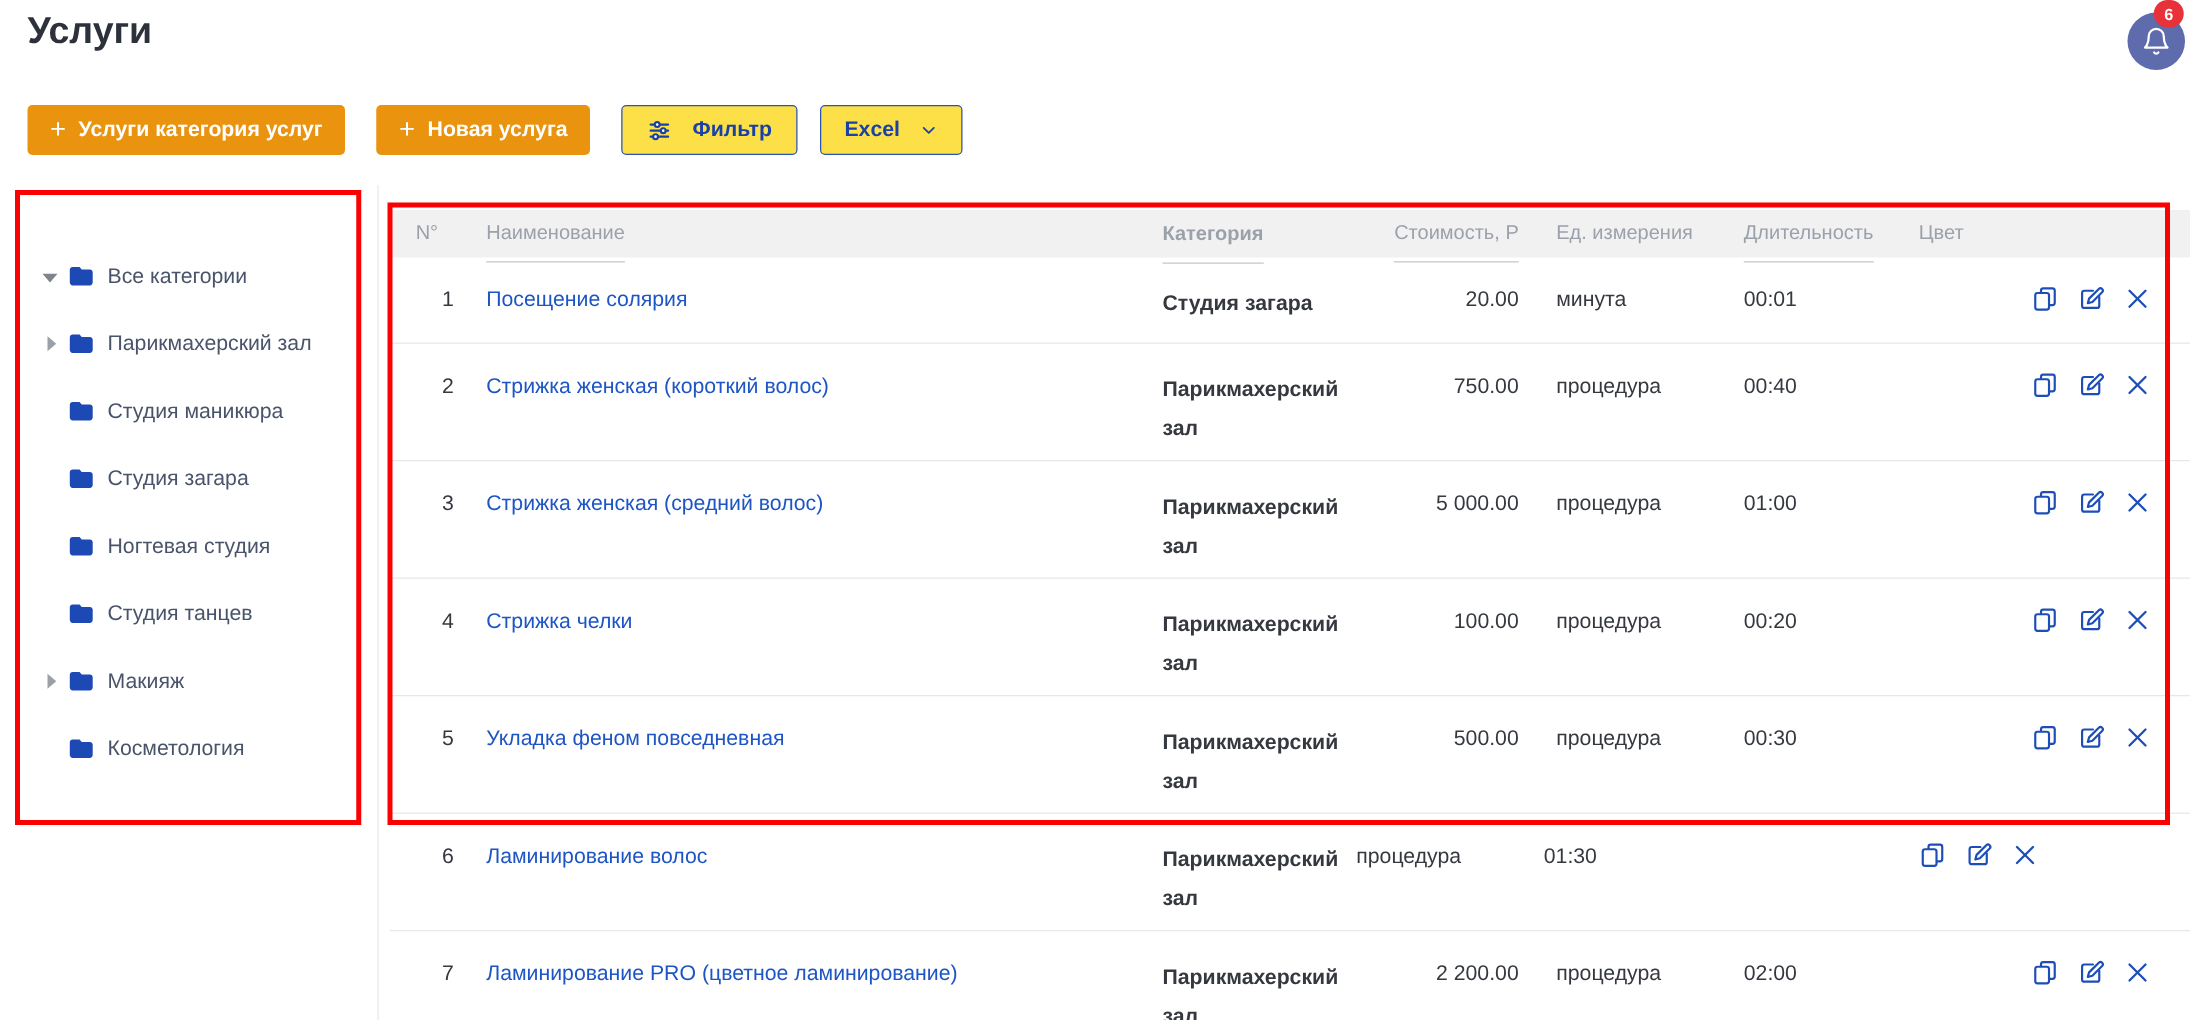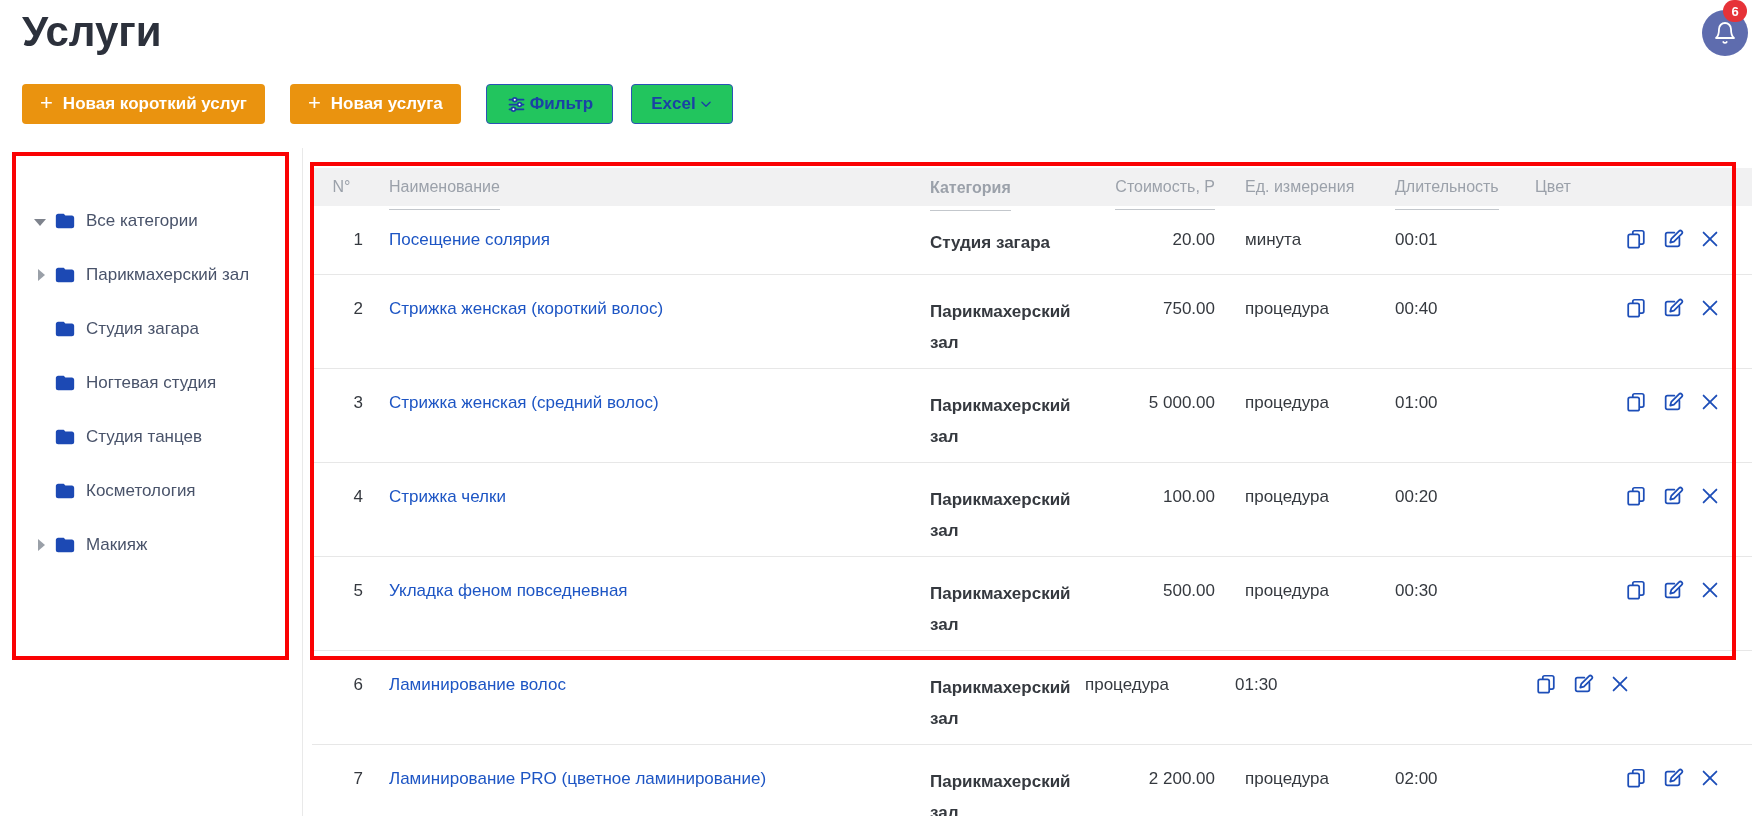--- a/index.html
+++ b/index.html
@@ -1,33 +1,33 @@
 <!DOCTYPE html>
 <html lang="ru"><head>
 <meta charset="utf-8">
 <style>
   * { box-sizing: border-box; margin: 0; padding: 0; }
   html,body { background:#fff; }
   body { font-family: "Liberation Sans", sans-serif; }
   .page { position:relative; width:1752px; height:816px; background:#fff; overflow:hidden; }
 
   
-  .page-title { position:absolute; left:22px; top:8px; font-size:42px; font-weight:700; color:#2c313c; }
+  .page-title { position:absolute; left:22px; top:8px; font-size:30px; font-weight:700; color:#2c313c; }
   .bell-btn { position:absolute; left:1702px; top:10px; width:46px; height:46px; border-radius:50%;
               background:#5e6cae; border:none; display:flex; align-items:center; justify-content:center; cursor:pointer; }
   .badge { position:absolute; left:1723px; top:0px; min-width:24px; height:22px; border-radius:11px;
            background:#e63238; color:#fff; font-size:13px; font-weight:700; display:flex;
            align-items:center; justify-content:center; z-index:5; }
 
   
   .toolbar { position:absolute; left:22px; top:84px; display:flex; align-items:center; }
   .btn { height:40px; border-radius:4px; font-size:17px; font-weight:700; display:flex; align-items:center; cursor:pointer; }
   .btn-orange { background:#ea930f; color:#fff; border:none; padding:0 18px; margin-right:25px; }
   .btn-orange .plus { font-size:22px; font-weight:400; margin-right:10px; line-height:1; position:relative; top:-1px; }
-  .btn-outline { background:#22c55e; border:1.5px solid #2b53b5; color:#1a41a5; padding:0 19px; margin-right:18px; gap:3px; }
+  .btn-outline { background:#fde047; border:1.5px solid #2b53b5; color:#1a41a5; padding:0 19px; margin-right:18px; gap:16px; }
   .btn-outline svg { display:block; }
 
   
   .tree { position:absolute; left:34px; top:194px; width:240px; }
   .tree-item { height:54px; display:flex; align-items:center; cursor:pointer; }
   .arrow { width:14px; height:14px; flex:0 0 14px; position:relative; margin-right:6px; }
   .arrow.down::after { content:""; position:absolute; top:5px; left:0; border-left:6px solid transparent;
                        border-right:6px solid transparent; border-top:7px solid #7e838d; }
   .arrow.right::after { content:""; position:absolute; top:1px; left:4px; border-top:6px solid transparent;
                         border-bottom:6px solid transparent; border-left:7px solid #9aa0a8; }
@@ -74,21 +74,21 @@
     <svg width="24" height="24" viewBox="0 0 24 24" fill="none" stroke="#ffffff" stroke-width="1.8" stroke-linecap="round" stroke-linejoin="round">
       <path d="M18 8a6 6 0 0 0-12 0c0 7-3 9-3 9h18s-3-2-3-9"></path>
       <path d="M13.7 21a2 2 0 0 1-3.4 0"></path>
     </svg>
   </button>
   <span class="badge">6</span>
 
   <div class="toolbar">
     <button class="btn btn-orange">
       <span class="plus">+</span>
-      <span>Новая короткий услуг</span>
+      <span>Услуги категория услуг</span>
     </button>
     <button class="btn btn-orange">
       <span class="plus">+</span>
       <span>Новая услуга</span>
     </button>
     <button class="btn btn-outline">
       <svg width="21" height="21" viewBox="0 0 24 24" fill="none" stroke="#1a41a5" stroke-width="2" stroke-linecap="round">
         <line x1="4" y1="6.5" x2="20" y2="6.5"></line>
           <circle cx="10" cy="6.5" r="2.2" fill="#fff"></circle>
         <line x1="4" y1="12" x2="20" y2="12"></line>
@@ -125,20 +125,29 @@
     </span>
     <span class="tree-label">Парикмахерский зал</span>
   </div>
       <div class="tree-item">
     <span class="arrow"></span>
     <span class="folder">
       <svg width="22" height="22" viewBox="0 0 24 24" fill="#1c49b4">
         <path d="M10.2 4H4.5C3.1 4 2 5.1 2 6.5v11C2 18.9 3.1 20 4.5 20h15c1.4 0 2.5-1.1 2.5-2.5v-9C22 7.1 20.9 6 19.5 6h-7.1l-1.5-1.6C10.6 4.1 10.4 4 10.2 4z"></path>
       </svg>
     </span>
+    <span class="tree-label">Студия маникюра</span>
+  </div>
+      <div class="tree-item">
+    <span class="arrow"></span>
+    <span class="folder">
+      <svg width="22" height="22" viewBox="0 0 24 24" fill="#1c49b4">
+        <path d="M10.2 4H4.5C3.1 4 2 5.1 2 6.5v11C2 18.9 3.1 20 4.5 20h15c1.4 0 2.5-1.1 2.5-2.5v-9C22 7.1 20.9 6 19.5 6h-7.1l-1.5-1.6C10.6 4.1 10.4 4 10.2 4z"></path>
+      </svg>
+    </span>
     <span class="tree-label">Студия загара</span>
   </div>
       <div class="tree-item">
     <span class="arrow"></span>
     <span class="folder">
       <svg width="22" height="22" viewBox="0 0 24 24" fill="#1c49b4">
         <path d="M10.2 4H4.5C3.1 4 2 5.1 2 6.5v11C2 18.9 3.1 20 4.5 20h15c1.4 0 2.5-1.1 2.5-2.5v-9C22 7.1 20.9 6 19.5 6h-7.1l-1.5-1.6C10.6 4.1 10.4 4 10.2 4z"></path>
       </svg>
     </span>
     <span class="tree-label">Ногтевая студия</span>
@@ -146,36 +155,36 @@
       <div class="tree-item">
     <span class="arrow"></span>
     <span class="folder">
       <svg width="22" height="22" viewBox="0 0 24 24" fill="#1c49b4">
         <path d="M10.2 4H4.5C3.1 4 2 5.1 2 6.5v11C2 18.9 3.1 20 4.5 20h15c1.4 0 2.5-1.1 2.5-2.5v-9C22 7.1 20.9 6 19.5 6h-7.1l-1.5-1.6C10.6 4.1 10.4 4 10.2 4z"></path>
       </svg>
     </span>
     <span class="tree-label">Студия танцев</span>
   </div>
       <div class="tree-item">
+    <span class="arrow right"></span>
+    <span class="folder">
+      <svg width="22" height="22" viewBox="0 0 24 24" fill="#1c49b4">
+        <path d="M10.2 4H4.5C3.1 4 2 5.1 2 6.5v11C2 18.9 3.1 20 4.5 20h15c1.4 0 2.5-1.1 2.5-2.5v-9C22 7.1 20.9 6 19.5 6h-7.1l-1.5-1.6C10.6 4.1 10.4 4 10.2 4z"></path>
+      </svg>
+    </span>
+    <span class="tree-label">Макияж</span>
+  </div>
+      <div class="tree-item">
     <span class="arrow"></span>
     <span class="folder">
       <svg width="22" height="22" viewBox="0 0 24 24" fill="#1c49b4">
         <path d="M10.2 4H4.5C3.1 4 2 5.1 2 6.5v11C2 18.9 3.1 20 4.5 20h15c1.4 0 2.5-1.1 2.5-2.5v-9C22 7.1 20.9 6 19.5 6h-7.1l-1.5-1.6C10.6 4.1 10.4 4 10.2 4z"></path>
       </svg>
     </span>
     <span class="tree-label">Косметология</span>
-  </div>
-      <div class="tree-item">
-    <span class="arrow right"></span>
-    <span class="folder">
-      <svg width="22" height="22" viewBox="0 0 24 24" fill="#1c49b4">
-        <path d="M10.2 4H4.5C3.1 4 2 5.1 2 6.5v11C2 18.9 3.1 20 4.5 20h15c1.4 0 2.5-1.1 2.5-2.5v-9C22 7.1 20.9 6 19.5 6h-7.1l-1.5-1.6C10.6 4.1 10.4 4 10.2 4z"></path>
-      </svg>
-    </span>
-    <span class="tree-label">Макияж</span>
   </div>
     </div>
 
   <div class="v-divider"></div>
 
   <div class="table">
     <div class="grid thead">
       <div class="cell c-num th">N°</div>
       <div class="cell c-name th"><span class="th-label sortable">Наименование</span></div>
       <div class="cell c-cat th"><span class="th-label sortable">Категория</span></div>

